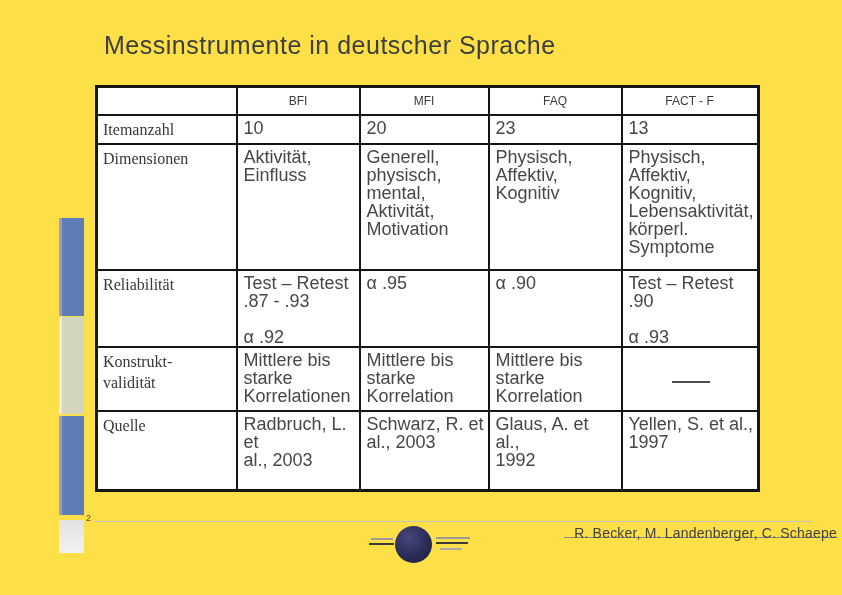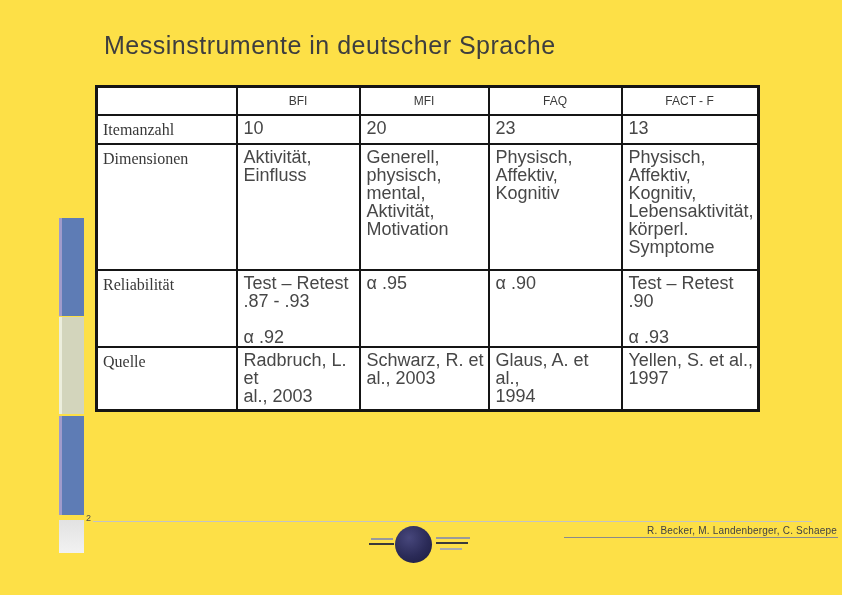--- a/index.html
+++ b/index.html
@@ -57,21 +57,21 @@
   }
   .dash-line {
     display: block; width: 38px; height: 0;
     border-top: 2px solid #4f4f4f;
     margin: 30px auto 0;
   }
 
   .slide-number { position: absolute; left: 86px; top: 513px; font-size: 9px; color: #4a4a4a; }
   .credits {
     position: absolute; right: 5px; top: 525px;
-    font-size: 10px; color: #414141; letter-spacing: 0.2px;
+    font-size: 14px; color: #414141; letter-spacing: 0.2px;
   }
 
   
   .logo { position: absolute; left: 368px; top: 526px; width: 108px; height: 42px; }
   .seal {
     position: absolute; left: 27px; top: 0;
     width: 37px; height: 37px; border-radius: 50%;
     background: radial-gradient(circle at 38% 32%, #47477c 0%, #2b2b58 55%, #1b1b3f 100%);
   }
   .logo-bar { position: absolute; height: 2px; }
@@ -146,27 +146,41 @@
 
 α .92</td>
           <td class="cell">α .95</td>
           <td class="cell">α .90</td>
           <td class="cell">Test – Retest
 .90
 
 α .93</td>
         </tr>
         <tr>
+          <td class="row-label">Konstrukt-
+validität</td>
+          <td class="cell">Mittlere bis
+starke
+Korrelationen</td>
+          <td class="cell">Mittlere bis
+starke
+Korrelation</td>
+          <td class="cell">Mittlere bis
+starke
+Korrelation</td>
+          <td class="cell"><span class="dash-line"></span></td>
+        </tr>
+        <tr>
           <td class="row-label">Quelle</td>
           <td class="cell">Radbruch, L. et
 al., 2003</td>
           <td class="cell">Schwarz, R. et
 al., 2003</td>
           <td class="cell">Glaus, A. et al.,
-1994</td>
+1992</td>
           <td class="cell">Yellen, S. et al.,
 1997</td>
         </tr>
       </tbody>
   </table>
 
   <div class="slide-number">2</div>
 
   <div class="logo">
     <span class="seal"></span>

